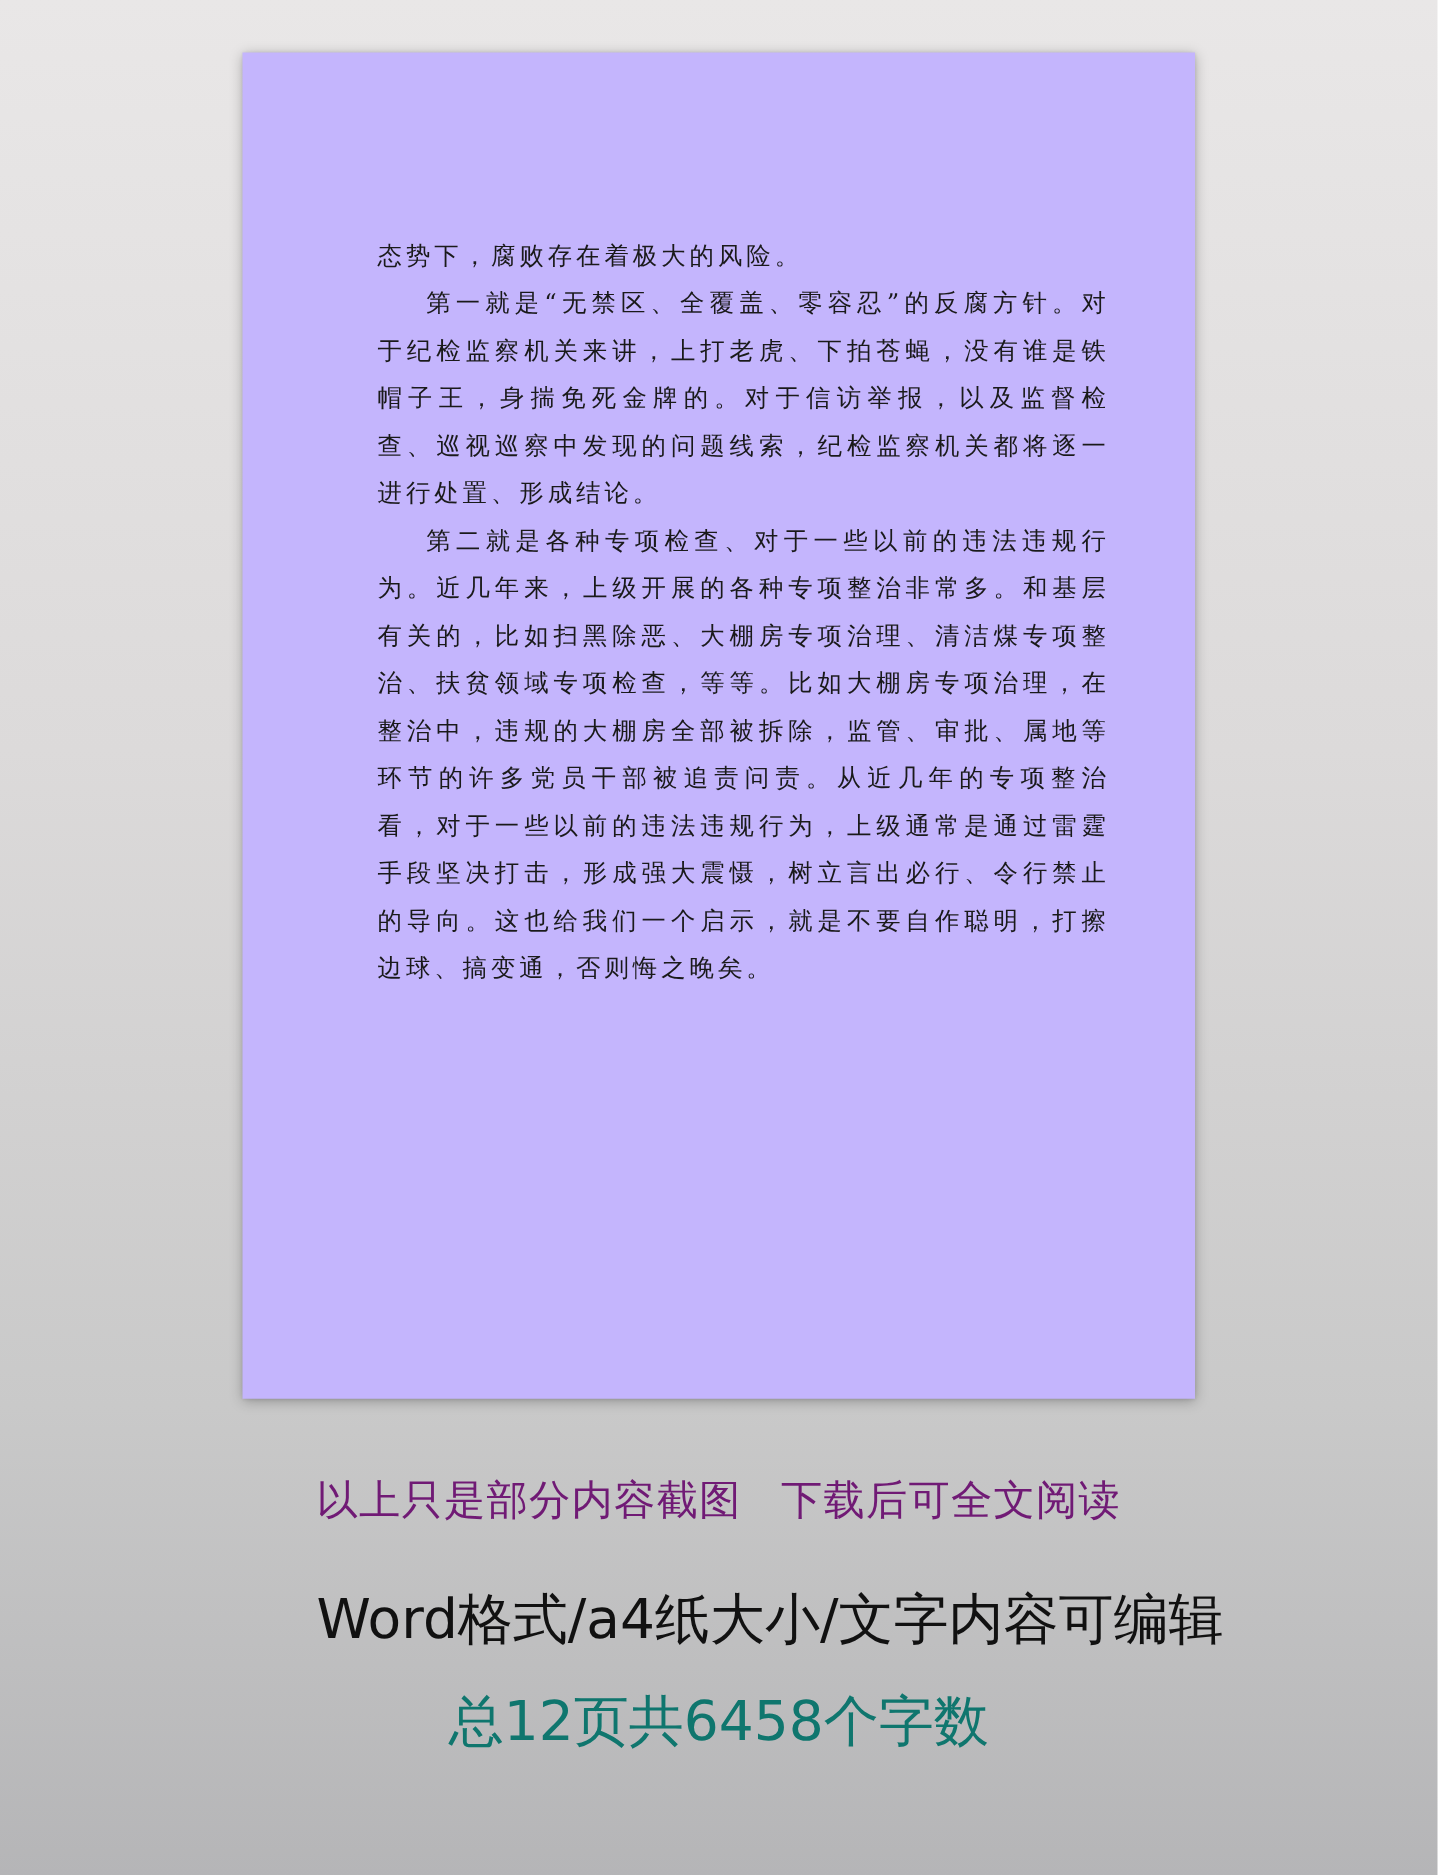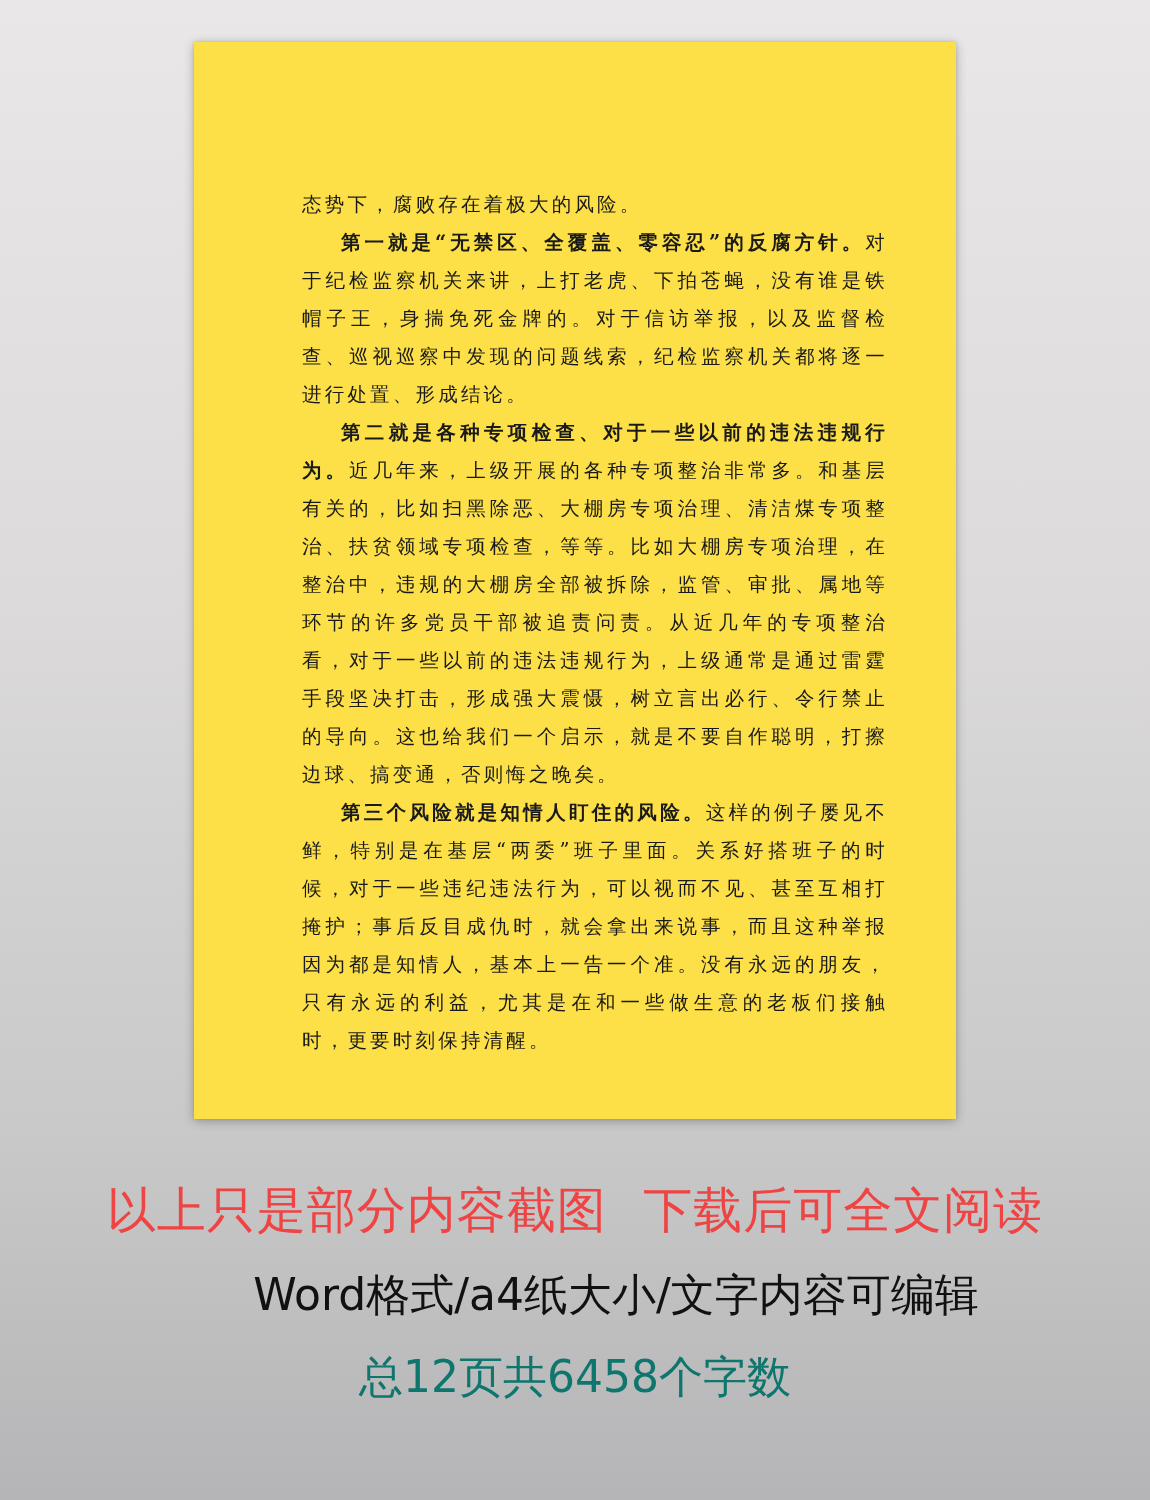--- a/index.html
+++ b/index.html
@@ -3,54 +3,51 @@
 <meta charset="utf-8">
 <style>
   html, body { margin:0; padding:0; }
   body {
     width:1150px; height:1500px; overflow:hidden; position:relative;
     background: linear-gradient(to bottom, #e9e7e7 0%, #dcdada 40%, #c9c9c9 75%, #b5b5b7 100%);
     font-family: "DejaVu Serif", "Liberation Serif", serif;
   }
   .page {
     position:absolute; left:194px; top:42px; width:762px; height:1077px;
-    background:#fde047;
+    background:#c4b5fd;
     box-shadow: 0 2px 10px rgba(0,0,0,0.28), 0 0 3px rgba(0,0,0,0.12);
   }
   .doc-body {
     position:absolute; left:108px; top:144px; width:586px;
     font-size:19.5px; line-height:38px; color:#1a1a1a;
     letter-spacing:3.2px; text-align:justify;
   }
   .para { margin:0; text-indent:2em; }
   .para.first { text-indent:0; }
-  .lead { font-weight:bold; }
+  .lead { font-weight:normal; }
   .banner {
     position:absolute; left:0; width:1150px; text-align:center;
     font-family: "DejaVu Sans", "Liberation Sans", sans-serif;
   }
-  .banner-red { top:1178px; font-size:49px; color:#ef4444; letter-spacing:1px; word-spacing:20px; }
+  .banner-red { top:1178px; font-size:33px; color:#701a75; letter-spacing:1px; word-spacing:20px; }
   .banner-format { top:1266px; font-size:44px; color:#111111;margin-left:41px; }
   .banner-count { top:1348px; font-size:44px; color:#0f766e; }
 </style>
 </head>
 <body>
 
 <div class="page">
   <div class="doc-body">
     <p class="para first">
       <span class="lead"></span><span>态势下，腐败存在着极大的风险。</span>
     </p>
     <p class="para">
       <span class="lead">第一就是“无禁区、全覆盖、零容忍”的反腐方针。</span><span>对于纪检监察机关来讲，上打老虎、下拍苍蝇，没有谁是铁帽子王，身揣免死金牌的。对于信访举报，以及监督检查、巡视巡察中发现的问题线索，纪检监察机关都将逐一进行处置、形成结论。</span>
     </p>
     <p class="para">
       <span class="lead">第二就是各种专项检查、对于一些以前的违法违规行为。</span><span>近几年来，上级开展的各种专项整治非常多。和基层有关的，比如扫黑除恶、大棚房专项治理、清洁煤专项整治、扶贫领域专项检查，等等。比如大棚房专项治理，在整治中，违规的大棚房全部被拆除，监管、审批、属地等环节的许多党员干部被追责问责。从近几年的专项整治看，对于一些以前的违法违规行为，上级通常是通过雷霆手段坚决打击，形成强大震慑，树立言出必行、令行禁止的导向。这也给我们一个启示，就是不要自作聪明，打擦边球、搞变通，否则悔之晚矣。</span>
     </p>
-    <p class="para">
-      <span class="lead">第三个风险就是知情人盯住的风险。</span><span>这样的例子屡见不鲜，特别是在基层“两委”班子里面。关系好搭班子的时候，对于一些违纪违法行为，可以视而不见、甚至互相打掩护；事后反目成仇时，就会拿出来说事，而且这种举报因为都是知情人，基本上一告一个准。没有永远的朋友，只有永远的利益，尤其是在和一些做生意的老板们接触时，更要时刻保持清醒。</span>
-    </p>
   </div>
 </div>
 
 <div class="banner banner-red">以上只是部分内容截图 下载后可全文阅读</div>
 <div class="banner banner-format">Word格式/a4纸大小/文字内容可编辑</div>
 <div class="banner banner-count">总12页共6458个字数</div>
 
 </body></html>

